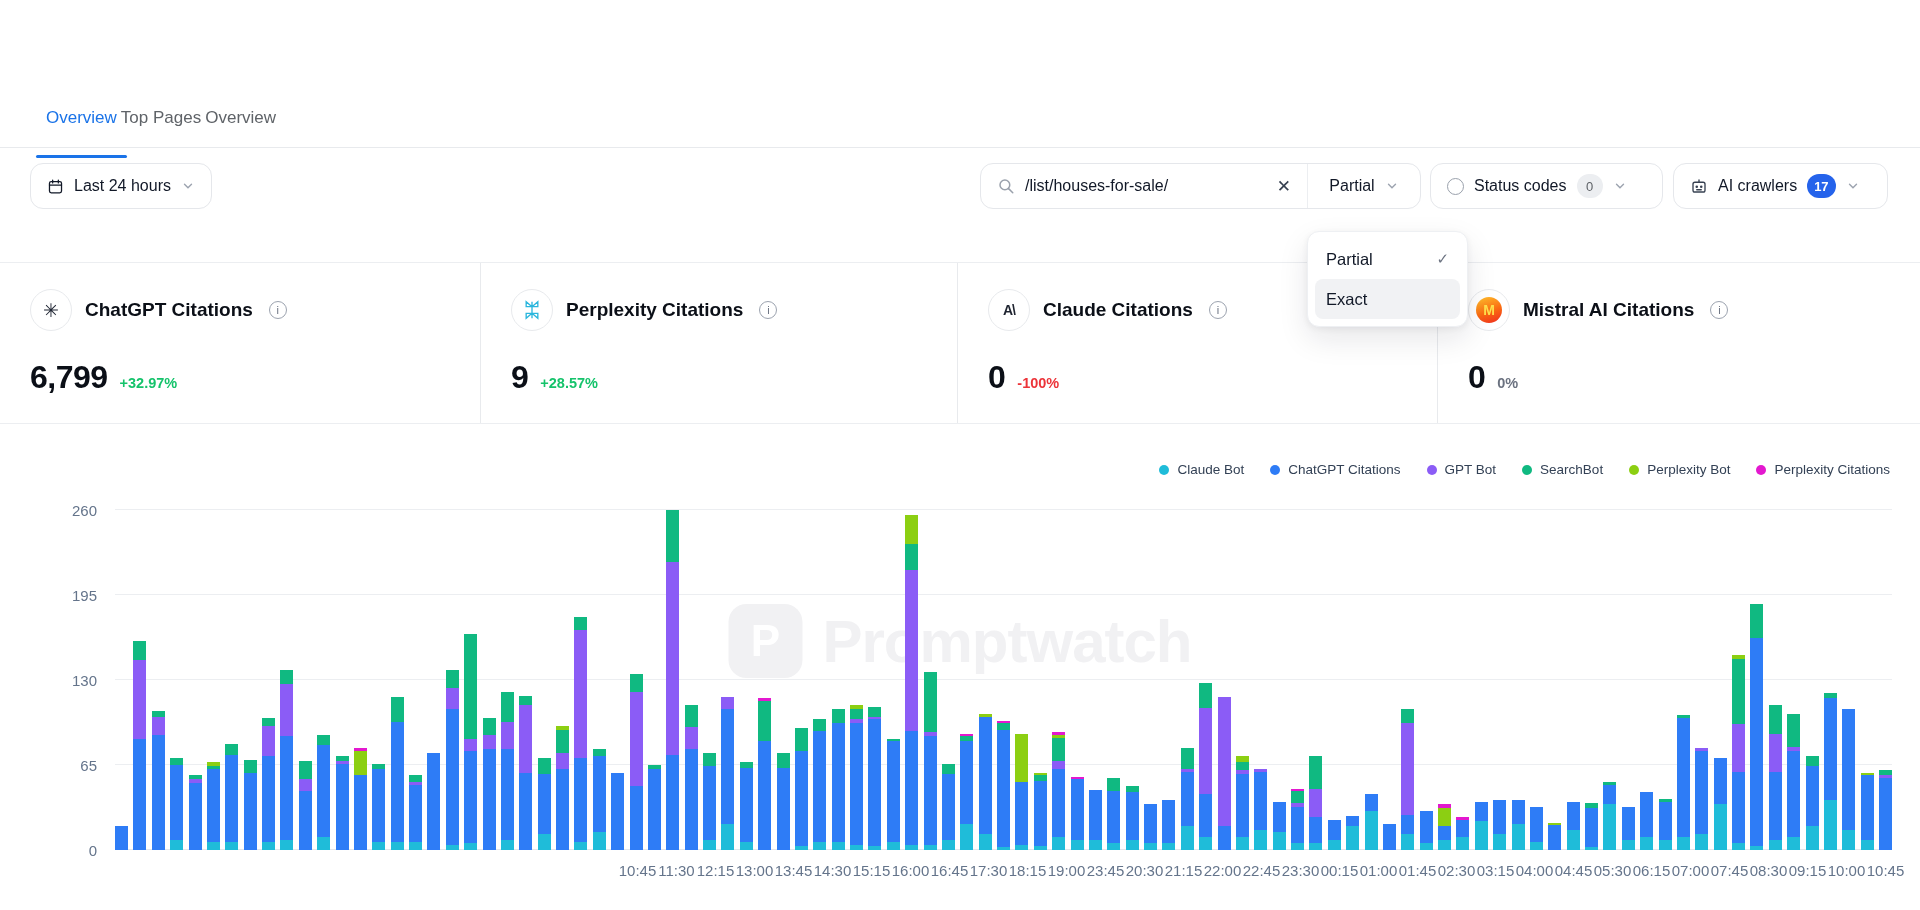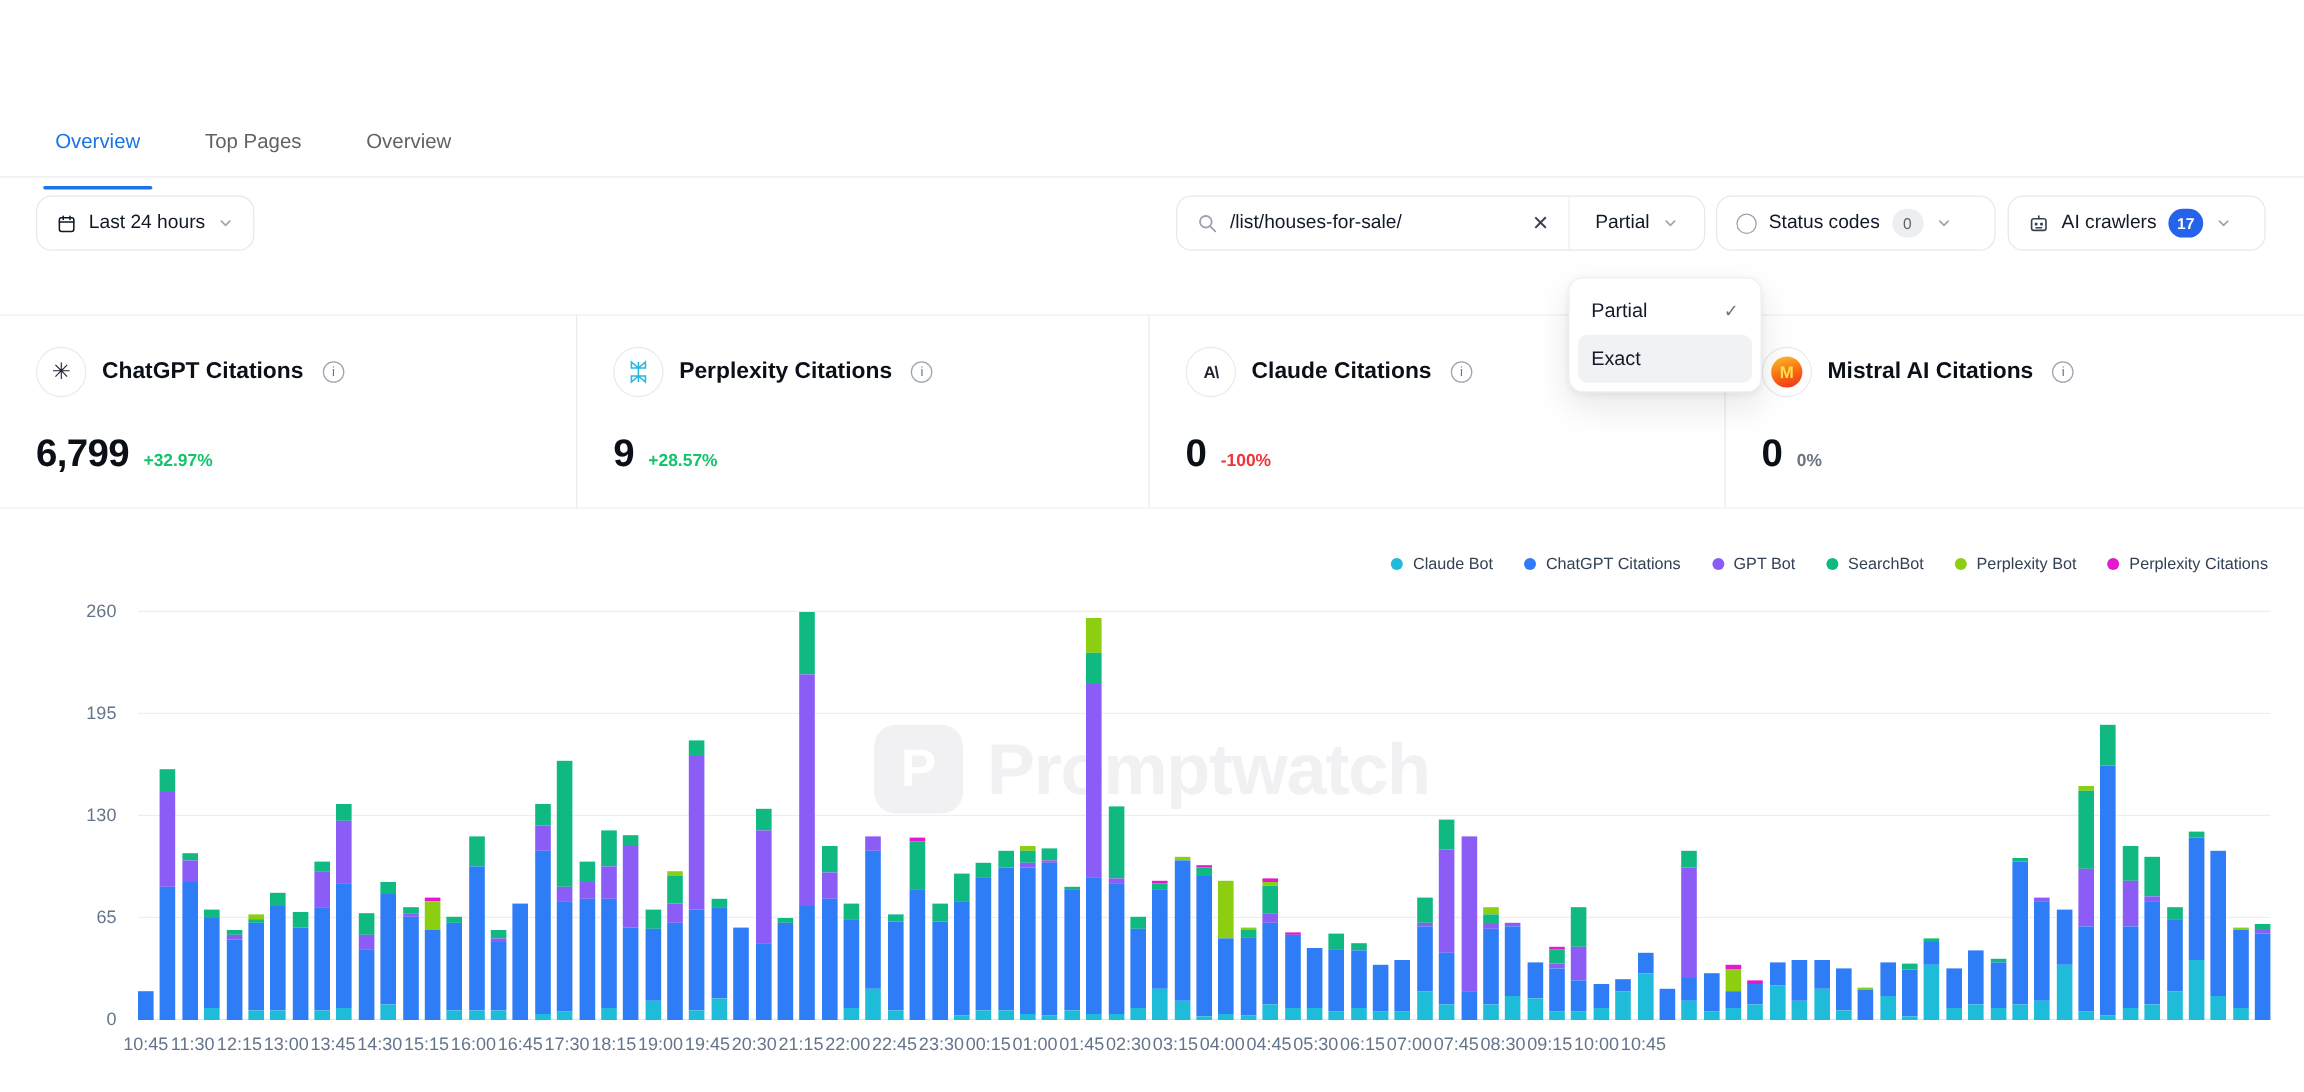--- a/index.html
+++ b/index.html
@@ -9,21 +9,21 @@
     background:#ffffff; color:#111827; overflow:hidden; position:relative;
   }
   .page { position:absolute; inset:0; background:#fff; }
 
   
   .page-title { position:absolute; left:32px; top:26px; font-size:34px; font-weight:700; letter-spacing:-0.5px; color:#0b0f17;}
   .export-btn { position:absolute; right:32px; top:27px; height:46px; display:inline-flex; align-items:center; gap:10px;
     padding:0 20px; border:1px solid #e5e7eb; border-radius:11px; background:#fff; font-size:16px; font-weight:500; color:#111827; cursor:pointer;}
 
   
-  .tabs { position:absolute; left:0; right:0; top:104px; height:44px; border-bottom:1px solid #e8eaed; padding-left:44px; display:flex; gap:50px;}
+  .tabs { position:absolute; left:0; right:0; top:104px; height:44px; border-bottom:1px solid #e8eaed; padding-left:44px; display:flex; }
   .tab { font-size:17px; color:#5f6368; padding:4px 2px; position:relative; cursor:pointer;}
   .tab.active { color:#1a73e8; font-weight:500;}
   .tab.active::after { content:""; position:absolute; left:-8px; right:-8px; bottom:-11px; height:3px; background:#1a73e8; border-radius:2px;}
 
   
   .filter-row { position:absolute; left:0; right:0; top:163px; height:48px;}
   .pill { position:absolute; top:0; height:46px; display:inline-flex; align-items:center; gap:10px;
     border:1px solid #e5e7eb; border-radius:13px; background:#fff; font-size:16px; color:#111827; padding:0 16px; cursor:pointer;}
   .pill-time { left:30px; }
   .search-group { position:absolute; left:980px; top:0; width:441px; height:46px; border:1px solid #e5e7eb; border-radius:13px; background:#fff; display:flex; align-items:stretch;}
@@ -68,21 +68,21 @@
   .legend { position:absolute; top:38px; right:30px; display:flex; gap:26px; align-items:center;}
   .legend-item { display:flex; align-items:center; gap:8px; font-size:13.5px; color:#334155;}
   .legend-dot { width:10px; height:10px; border-radius:50%;}
   .plot { position:absolute; left:115px; right:28px; top:86px; height:340px;}
   .gridline { position:absolute; left:0; right:0; height:1px; background:#eceef1;}
   .gridline.zero { background:#e3e6ea;}
   .ytick { position:absolute; right:calc(100% + 18px); transform:translateY(-50%); font-size:15px; color:#64748b; white-space:nowrap;}
   .bars { position:absolute; inset:0; display:flex; align-items:flex-end; justify-content:space-between; z-index:2;}
   .bar-slot { width:13px; display:flex; flex-direction:column-reverse;}
   .seg { width:100%; }
-  .xlabels { position:absolute; left:115px; right:28px; top:438px; height:22px; display:flex; justify-content:flex-start;text-decoration:underline;}
+  .xlabels { position:absolute; left:115px; right:28px; top:438px; height:22px; display:flex; justify-content:flex-end;text-decoration:underline;}
   .x-slot { width:13px; position:relative;}
   .x-lab { position:absolute; left:50%; transform:translateX(-50%); font-size:15px; color:#64748b; white-space:nowrap;}
 
   
   .watermark { position:absolute; left:50%; top:180px; transform:translateX(-50%); display:flex; align-items:center; gap:20px; z-index:1; pointer-events:none;}
   .wm-logo { width:74px; height:74px; border-radius:18px; background:#f1f1f3; position:relative;}
   .wm-logo::after { content:"P"; position:absolute; inset:0; display:flex; align-items:center; justify-content:center; color:#fff; font-size:44px; font-weight:800;}
   .wm-text { font-size:60px; font-weight:600; color:#f1f1f3; letter-spacing:-1px;}
 
   svg.icon { display:block; }
@@ -830,21 +830,21 @@
           <span class="x-lab">18:15</span>
         </div>
         <div class="x-slot"></div>
         <div class="x-slot"></div>
         <div class="x-slot">
           <span class="x-lab">19:00</span>
         </div>
         <div class="x-slot"></div>
         <div class="x-slot"></div>
         <div class="x-slot">
-          <span class="x-lab">19:45</span>
+          <span class="x-lab">23:45</span>
         </div>
         <div class="x-slot"></div>
         <div class="x-slot"></div>
         <div class="x-slot">
           <span class="x-lab">20:30</span>
         </div>
         <div class="x-slot"></div>
         <div class="x-slot"></div>
         <div class="x-slot">
           <span class="x-lab">21:15</span>

